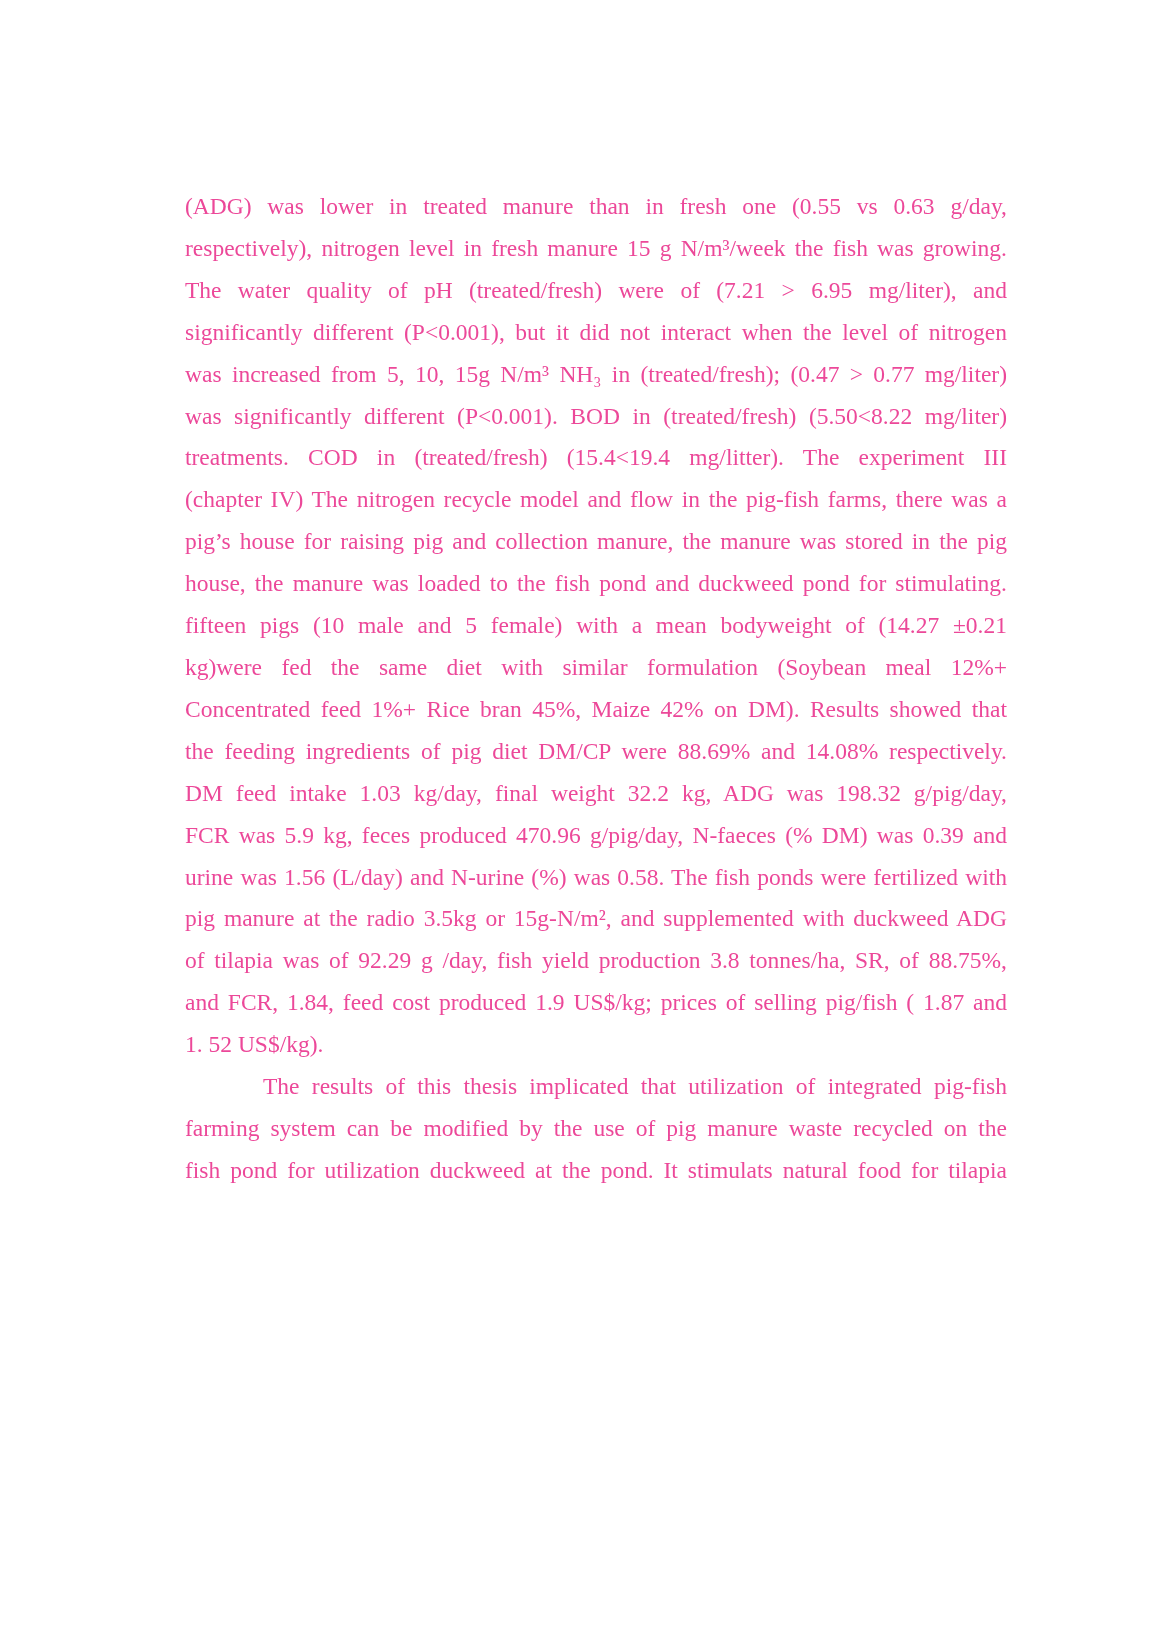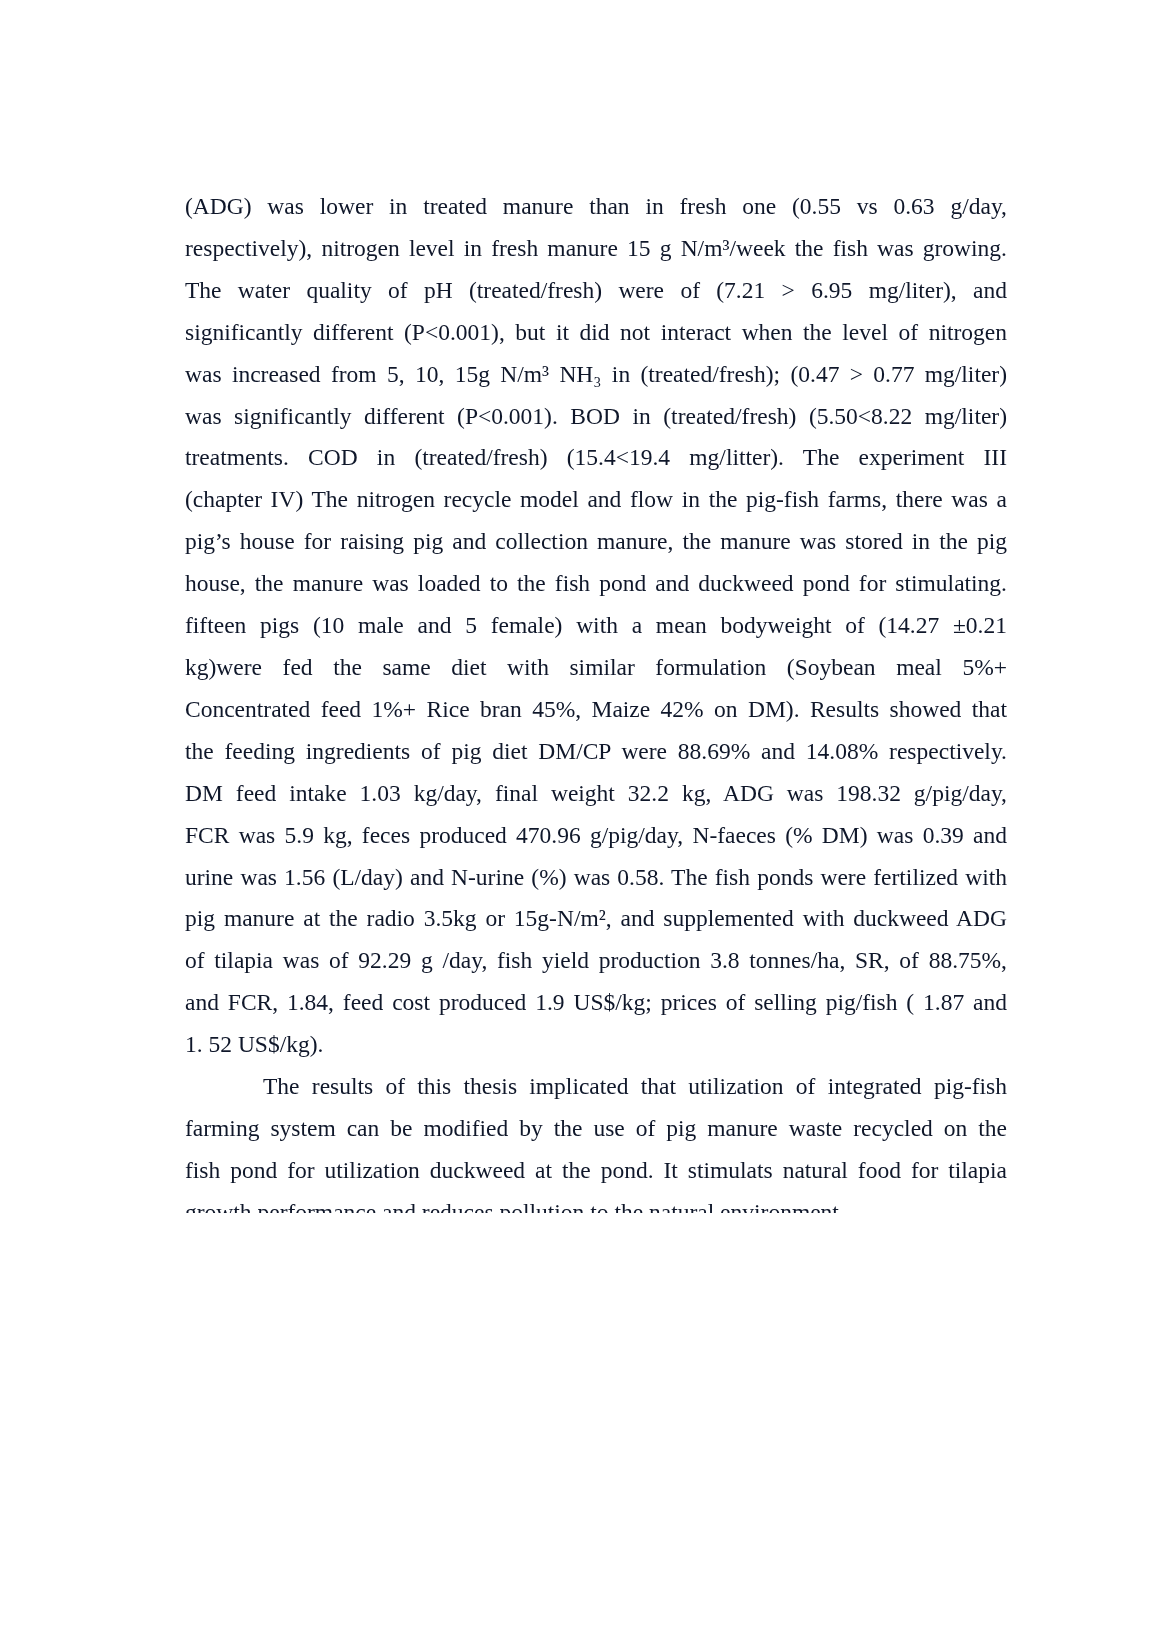--- a/index.html
+++ b/index.html
@@ -7,21 +7,21 @@
     padding: 0;
     background: #ffffff;
   }
   .page {
     position: relative;
     width: 1158px;
     height: 1213px;
     background: #ffffff;
     overflow: hidden;
     font-family: "Liberation Serif", "DejaVu Serif", serif;
-    color: #0f172a;
+    color: #ec4899;
   }
   .text-block {
     position: absolute;
     left: 185px;
     top: 186px;
     width: 822px;
     font-size: 23.5px;
     line-height: 41.9px;
   }
   .line {
@@ -67,34 +67,33 @@
       <div class="line">respectively), nitrogen level in fresh manure 15 g N/m³/week the fish was growing.</div>
       <div class="line">The water quality of pH (treated/fresh) were of (7.21 &gt; 6.95 mg/liter), and</div>
       <div class="line">significantly different (P&lt;0.001), but it did not interact when the level of nitrogen</div>
       <div class="line">was increased from 5, 10, 15g N/m³ NH₃ in (treated/fresh); (0.47 &gt; 0.77 mg/liter)</div>
       <div class="line">was significantly different (P&lt;0.001). BOD in (treated/fresh) (5.50&lt;8.22 mg/liter)</div>
       <div class="line">treatments. COD in (treated/fresh) (15.4&lt;19.4 mg/litter). The experiment III</div>
       <div class="line">(chapter IV) The nitrogen recycle model and flow in the pig-fish farms, there was  a</div>
       <div class="line">pig’s house for raising pig and collection manure, the manure was stored in the pig</div>
       <div class="line">house, the manure was loaded to the fish pond and duckweed pond for stimulating.</div>
       <div class="line">fifteen pigs (10 male and 5 female) with a mean bodyweight of (14.27 ±0.21</div>
-      <div class="line">kg)were fed the same diet with similar formulation  (Soybean meal 5%+</div>
+      <div class="line">kg)were fed the same diet with similar formulation  (Soybean meal 12%+</div>
       <div class="line">Concentrated feed 1%+ Rice bran 45%, Maize 42% on DM). Results showed that</div>
       <div class="line">the feeding ingredients of pig diet DM/CP were 88.69% and 14.08% respectively.</div>
       <div class="line">DM feed intake 1.03 kg/day, final weight 32.2 kg, ADG was 198.32 g/pig/day,</div>
       <div class="line">FCR was 5.9 kg, feces produced 470.96 g/pig/day, N-faeces (% DM) was 0.39 and</div>
       <div class="line">urine was 1.56 (L/day) and N-urine (%) was 0.58. The fish ponds were fertilized with</div>
       <div class="line">pig manure at the radio 3.5kg or 15g-N/m², and supplemented with duckweed ADG</div>
       <div class="line">of tilapia was of  92.29 g /day, fish yield production 3.8 tonnes/ha, SR, of 88.75%,</div>
       <div class="line">and FCR, 1.84, feed cost produced 1.9 US$/kg;  prices of selling pig/fish ( 1.87 and</div>
       <div class="line last">1. 52 US$/kg).</div>
       <div class="line indent">The results of this thesis implicated that utilization of integrated pig-fish</div>
       <div class="line">farming system can be modified by the use of pig manure waste recycled  on the</div>
       <div class="line">fish pond for utilization duckweed at the pond. It stimulats natural food for tilapia</div>
-      <div class="line last">growth performance and reduces pollution to the natural environment</div>
     </div>
 
   <div class="keywords-block">
     <div>
       <span class="kw-label">Key words:</span><span> Tilapia, feed, pig manure, fresh/ treated, nitrogen cycle, duckweed</span>
     </div>
   </div>
 
   <div class="page-number">v</div>
 

